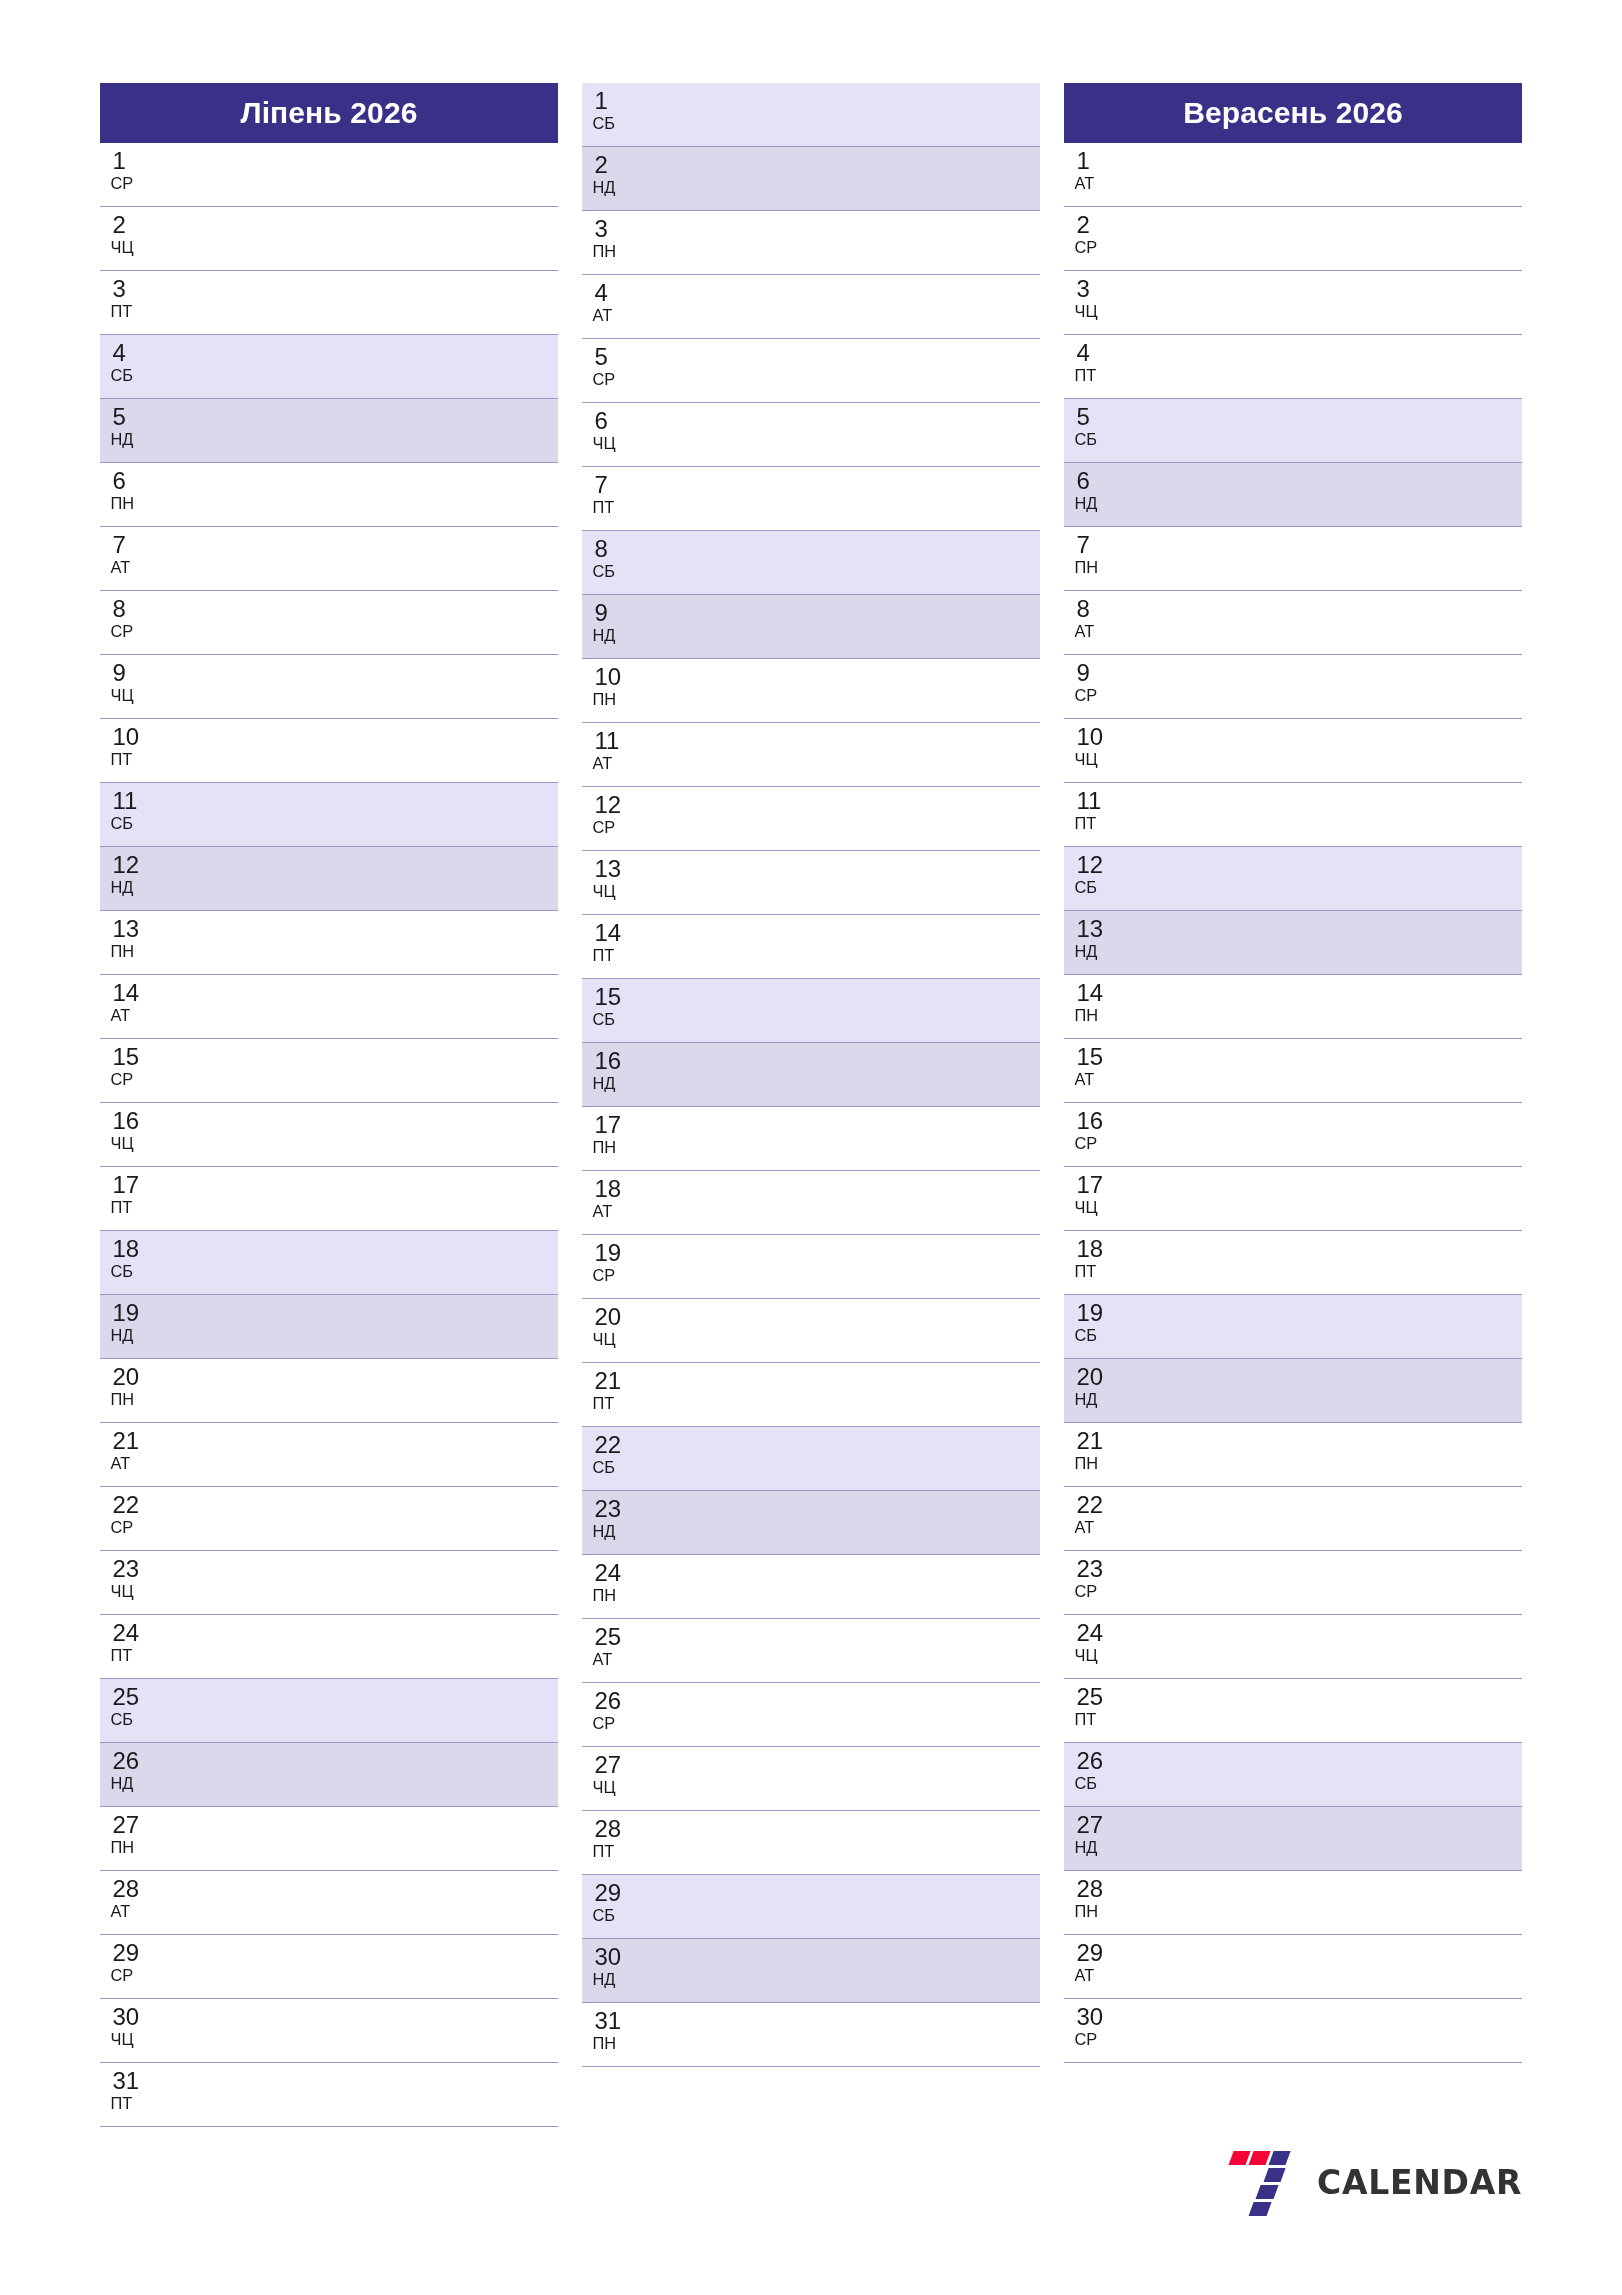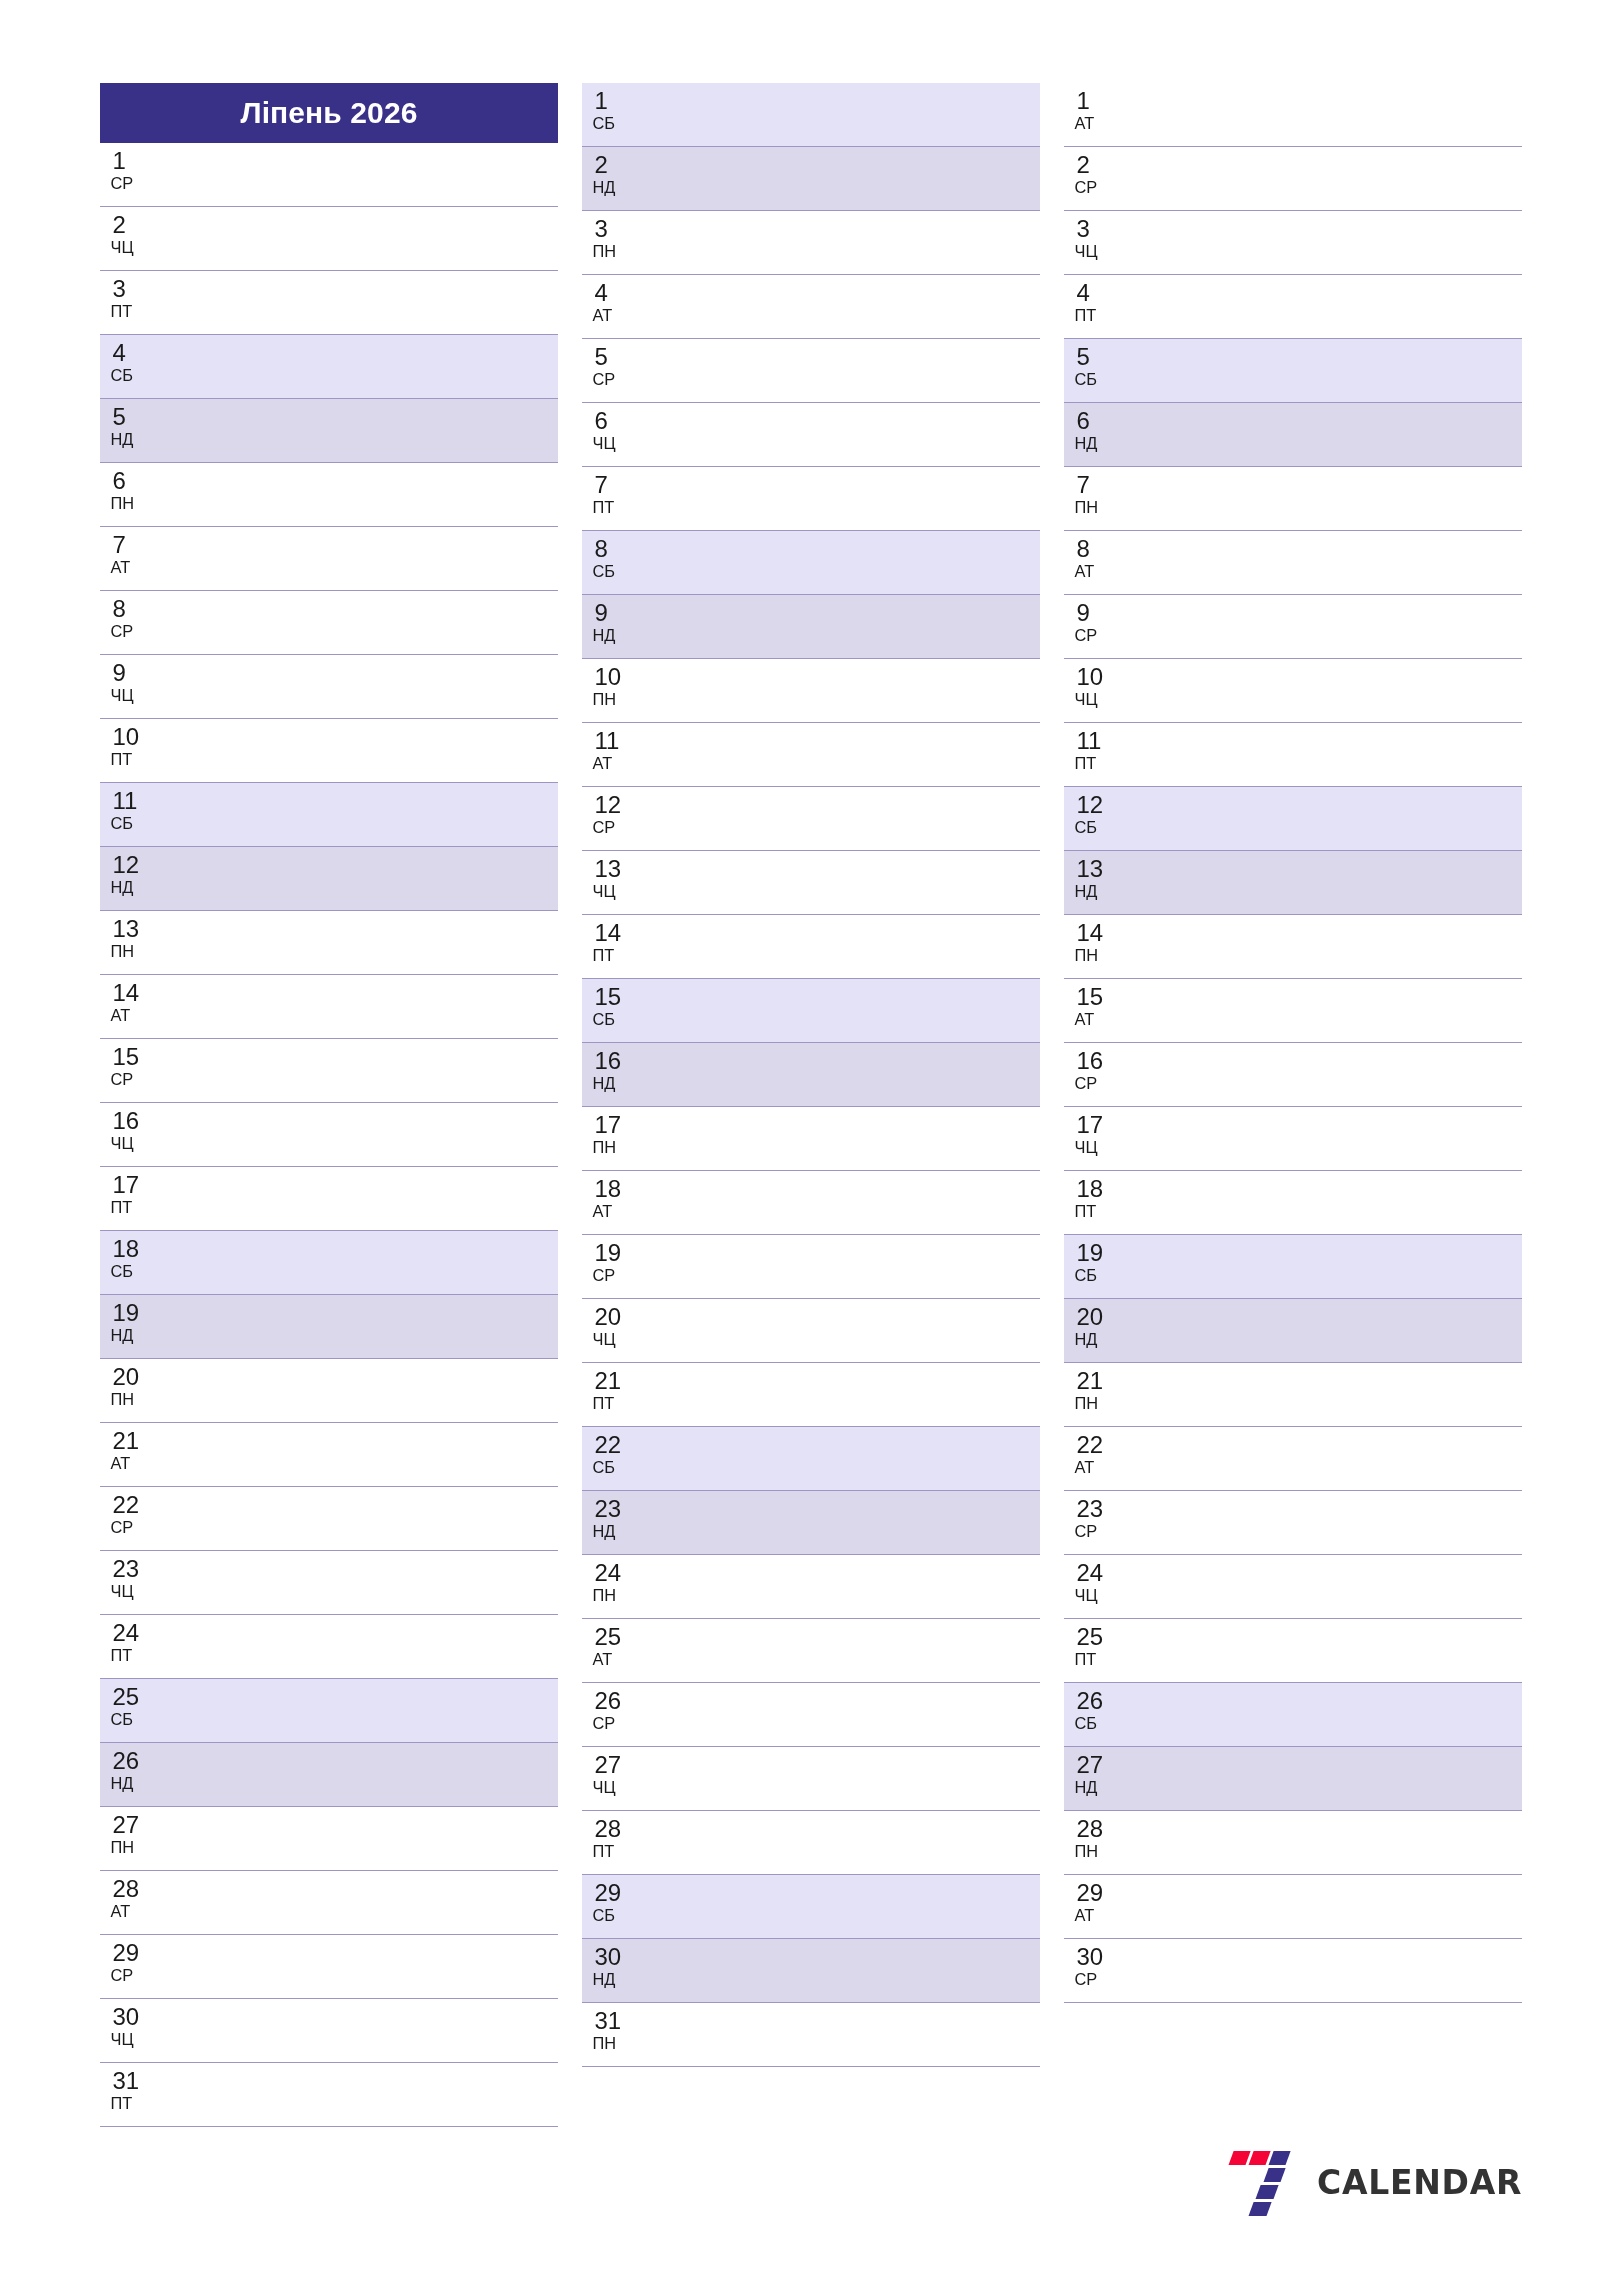--- a/index.html
+++ b/index.html
@@ -380,20 +380,21 @@
             <div class="day-num">30</div>
             <div class="day-wd">НД</div>
           </div>
           <div class="day-row">
             <div class="day-num">31</div>
             <div class="day-wd">ПН</div>
           </div>
         </div>
       </div>
       <div class="month-col">
+        <div class="month-header">Верасень 2026</div>
         <div class="days">
           <div class="day-row">
             <div class="day-num">1</div>
             <div class="day-wd">АТ</div>
           </div>
           <div class="day-row">
             <div class="day-num">2</div>
             <div class="day-wd">СР</div>
           </div>
           <div class="day-row">

